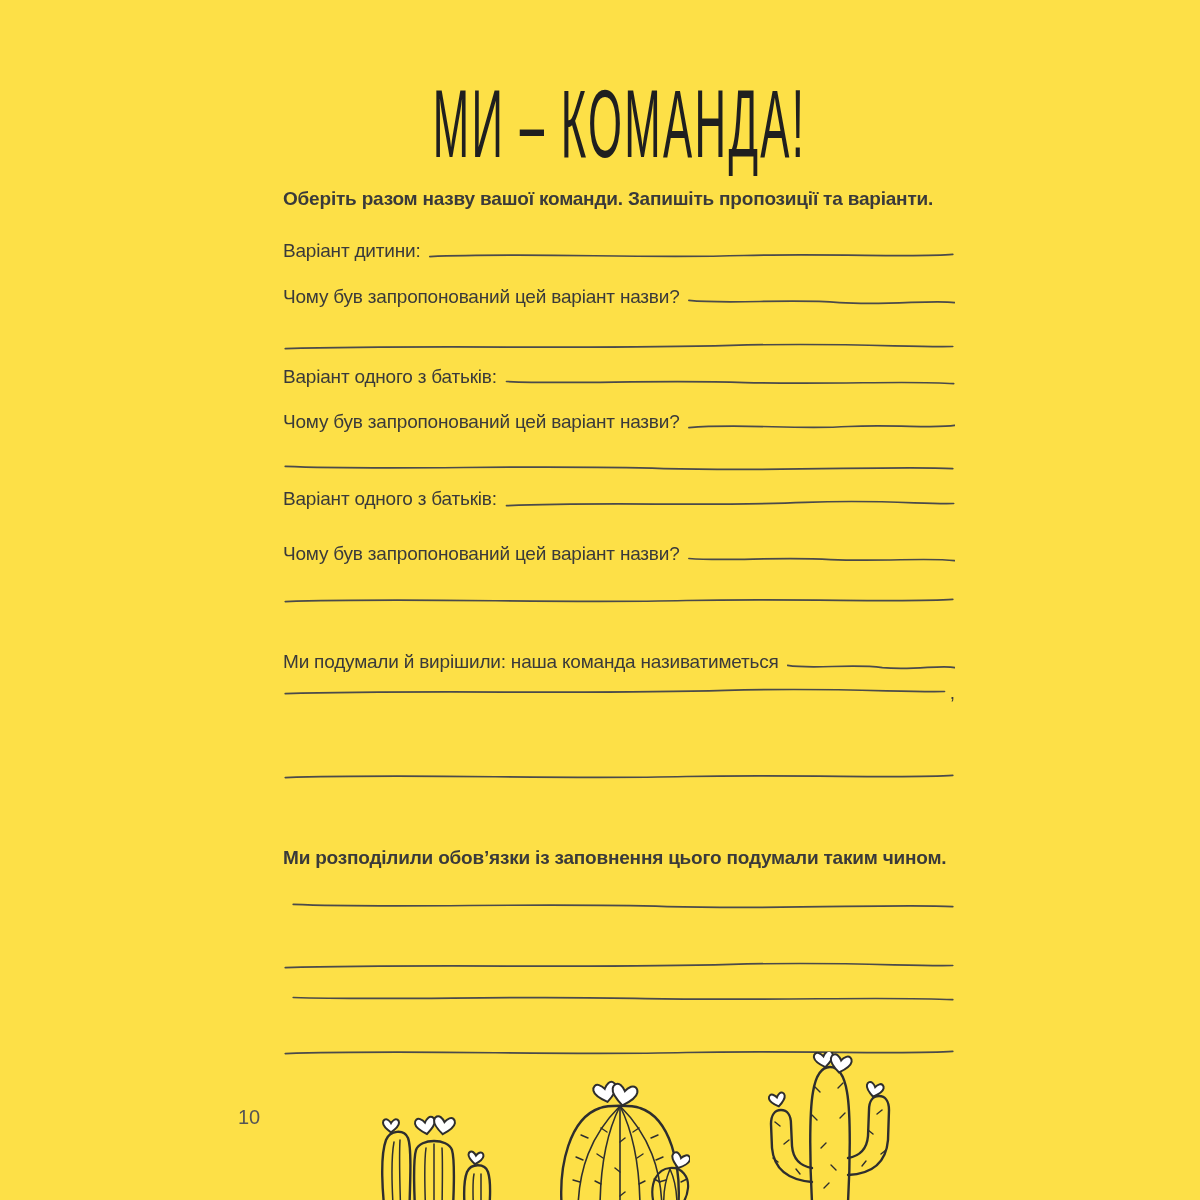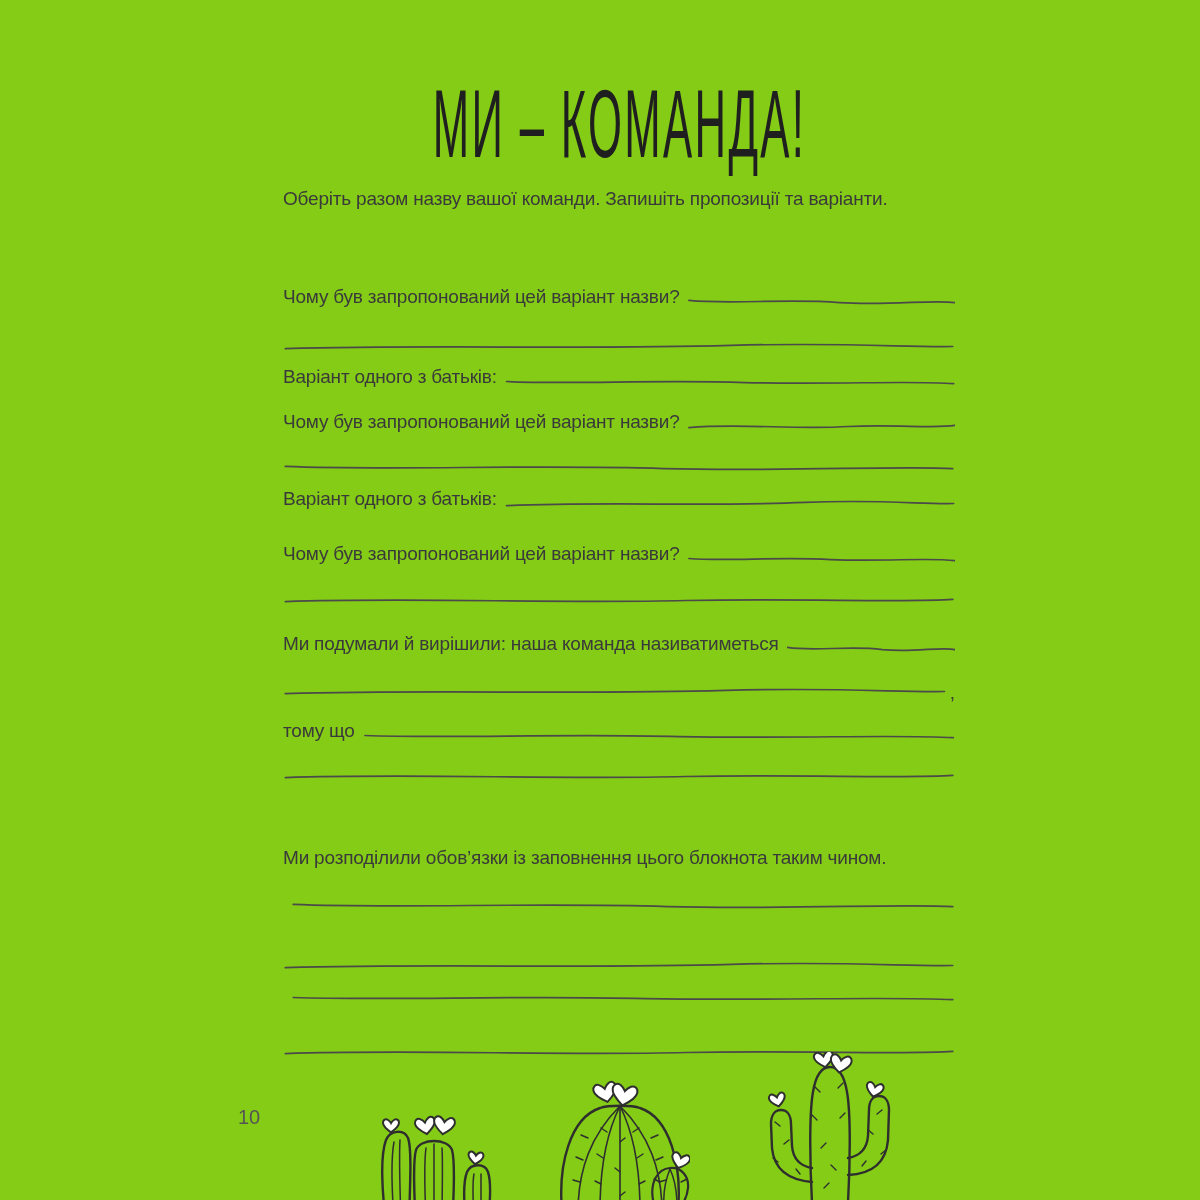--- a/index.html
+++ b/index.html
@@ -1,27 +1,27 @@
 <!DOCTYPE html>
 <html><head>
 <meta charset="utf-8">
 <style>
   html,body{margin:0;padding:0;background:#ffffff;}
   .page{
-    position:relative;width:1200px;height:1200px;background:#84cc16;overflow:hidden;
+    position:relative;width:1200px;height:1200px;background:#fde047;overflow:hidden;
     font-family:"Liberation Sans", sans-serif;color:#3a3a3a;
   }
   .title{
     position:absolute;left:283px;top:76px;width:672px;margin:0;
     text-align:center;font-size:56px;font-weight:400;color:#1f1f1f;line-height:1;
   }
   .title-inner{display:inline-block;transform:scale(0.78,1.72);transform-origin:50% 0;letter-spacing:3px;}
   .textline{
     position:absolute;left:283px;width:672px;margin:0;
-    font-size:19px;line-height:26px;letter-spacing:-0.2px;
+    font-size:19px;line-height:26px;letter-spacing:-0.2px;font-weight:bold;
   }
   .row{position:absolute;left:283px;width:672px;display:flex;}
   .row .lbl{font-size:19px;line-height:26px;white-space:nowrap;letter-spacing:-0.2px;}
   .hline{flex:1;height:13px;align-self:flex-end;margin:0 0 2px 8px;min-width:40px;}
   .hline svg{display:block;width:100%;height:100%;}
   .row.full{height:14px;}
   .row.full .hline{margin-left:0;margin-bottom:0;align-self:stretch;}
   .comma{font-size:19px;line-height:12px;margin-left:3px;align-self:flex-end;}
   .pagenum{position:absolute;left:238px;top:1106px;font-size:20px;color:#555;text-align:center;}
   .cactus{position:absolute;}
@@ -36,20 +36,28 @@
   <svg width="0" height="0" style="position:absolute" aria-hidden="true">
     <defs>
       <path id="heart" d="M5,9 C2.2,7 0,5 0,3 C0,1.2 1.6,0.3 2.9,1.1 C3.9,1.7 4.6,2.5 5,3.2 C5.4,2.5 6.1,1.7 7.1,1.1 C8.4,0.3 10,1.2 10,3 C10,5 7.8,7 5,9 Z" vector-effect="non-scaling-stroke"></path>
     </defs>
   </svg>
 
   <h1 class="title"><span class="title-inner">МИ – КОМАНДА!</span></h1>
 
   <p class="textline" style="top:186px">Оберіть разом назву вашої команди. Запишіть пропозиції та варіанти.</p>
 
+  <div class="row" style="top:238px">
+    <span class="lbl">Варіант дитини:</span>
+    <span class="hline">
+        <svg viewBox="0 0 600 12" preserveAspectRatio="none">
+          <path d="M2,7 C120,3 240,9 360,6 C460,4 560,8 598,5" fill="none" stroke="#4a4a4a" stroke-width="1.7" vector-effect="non-scaling-stroke" stroke-linecap="round"></path>
+        </svg>
+      </span>
+  </div>
 
   <div class="row" style="top:284px">
     <span class="lbl">Чому був запропонований цей варіант назви?</span>
     <span class="hline">
         <svg viewBox="0 0 600 12" preserveAspectRatio="none">
           <path d="M2,5 C100,9 220,3 340,7 C450,10 550,4 598,7" fill="none" stroke="#4a4a4a" stroke-width="1.7" vector-effect="non-scaling-stroke" stroke-linecap="round"></path>
         </svg>
       </span>
   </div>
 
@@ -106,56 +114,48 @@
   </div>
 
   <div class="row full" style="top:594px">
     <span class="hline">
         <svg viewBox="0 0 600 12" preserveAspectRatio="none">
           <path d="M2,7 C120,3 240,9 360,6 C460,4 560,8 598,5" fill="none" stroke="#4a4a4a" stroke-width="1.7" vector-effect="non-scaling-stroke" stroke-linecap="round"></path>
         </svg>
       </span>
   </div>
 
-  <div class="row" style="top:631px">
+  <div class="row" style="top:649px">
     <span class="lbl">Ми подумали й вирішили: наша команда називатиметься</span>
     <span class="hline">
         <svg viewBox="0 0 600 12" preserveAspectRatio="none">
           <path d="M2,5 C100,9 220,3 340,7 C450,10 550,4 598,7" fill="none" stroke="#4a4a4a" stroke-width="1.7" vector-effect="non-scaling-stroke" stroke-linecap="round"></path>
         </svg>
       </span>
   </div>
 
   <div class="row full" style="top:685px">
     <span class="hline">
         <svg viewBox="0 0 600 12" preserveAspectRatio="none">
           <path d="M2,8 C140,4 260,9 400,5 C500,2 560,7 598,6" fill="none" stroke="#4a4a4a" stroke-width="1.7" vector-effect="non-scaling-stroke" stroke-linecap="round"></path>
         </svg>
       </span>
     <span class="comma">,</span>
   </div>
 
-  <div class="row" style="top:718px">
-    <span class="lbl">тому що</span>
-    <span class="hline">
-        <svg viewBox="0 0 600 12" preserveAspectRatio="none">
-          <path d="M2,6 C90,9 200,4 320,7 C440,9 540,5 598,8" fill="none" stroke="#4a4a4a" stroke-width="1.7" vector-effect="non-scaling-stroke" stroke-linecap="round"></path>
-        </svg>
-      </span>
-  </div>
 
   <div class="row full" style="top:770px">
     <span class="hline">
         <svg viewBox="0 0 600 12" preserveAspectRatio="none">
           <path d="M2,7 C120,3 240,9 360,6 C460,4 560,8 598,5" fill="none" stroke="#4a4a4a" stroke-width="1.7" vector-effect="non-scaling-stroke" stroke-linecap="round"></path>
         </svg>
       </span>
   </div>
 
-  <p class="textline" style="top:845px">Ми розподілили обов’язки із заповнення цього блокнота таким чином.</p>
+  <p class="textline" style="top:845px">Ми розподілили обов’язки із заповнення цього подумали таким чином.</p>
 
   <div class="row" style="top:899px">
     <span class="hline">
         <svg viewBox="0 0 600 12" preserveAspectRatio="none">
           <path d="M2,5 C100,9 220,3 340,7 C450,10 550,4 598,7" fill="none" stroke="#4a4a4a" stroke-width="1.7" vector-effect="non-scaling-stroke" stroke-linecap="round"></path>
         </svg>
       </span>
   </div>
 
   <div class="row full" style="top:959px">

